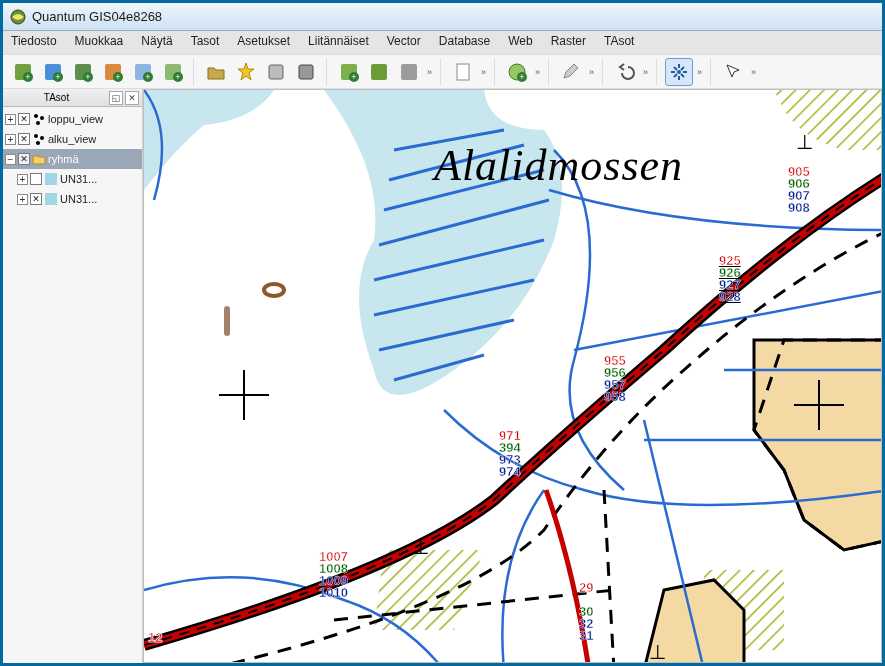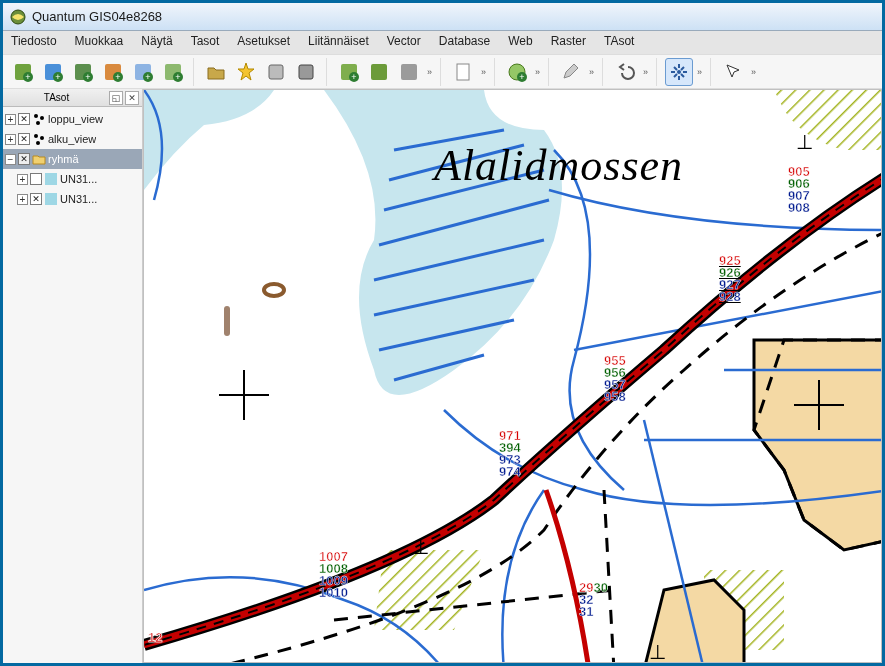--- a/index.html
+++ b/index.html
@@ -367,21 +367,21 @@
         <span class="blu-t">973</span>
         <span class="blu-t">974</span>
       </div>
       <div class="num-label stack" style="left:175px; top:461px;">
         <span class="red-t">1007</span>
         <span class="grn-t">1008</span>
         <span class="blu-t">1009</span>
         <span class="blu-t">1010</span>
       </div>
       <div class="num-label" style="left:435px; top:492px;">
-        <div style="display:flex;gap:0px;">
+        <div style="display:flex;gap:12px;flex-direction:column;">
           <span class="red-t">29</span>
             <span class="grn-t">30</span>
         </div>
         <div><span class="blu-t">32</span></div>
         <div><span class="blu-t">31</span></div>
       </div>
       <div class="num-label" style="left:4px; top:542px;">
         <span class="red-t">12</span>
       </div>
     </div>

